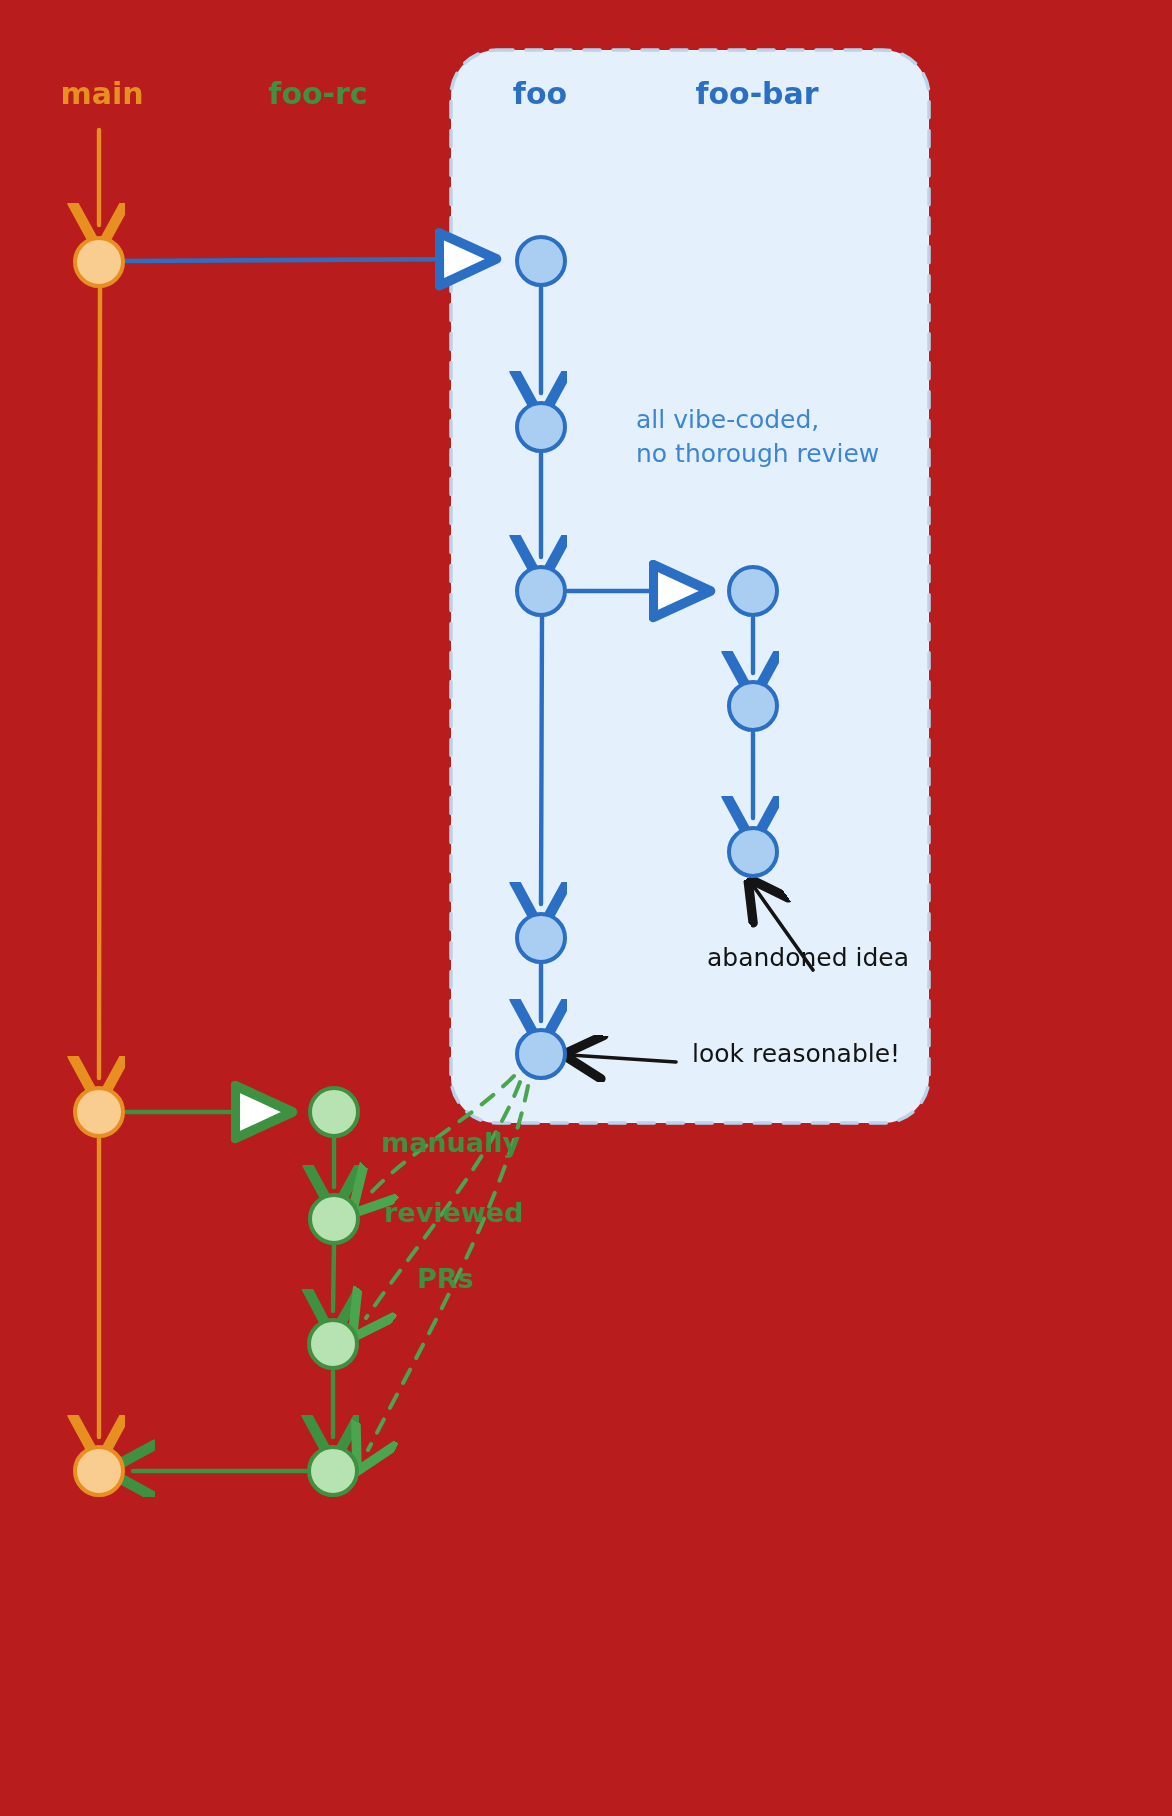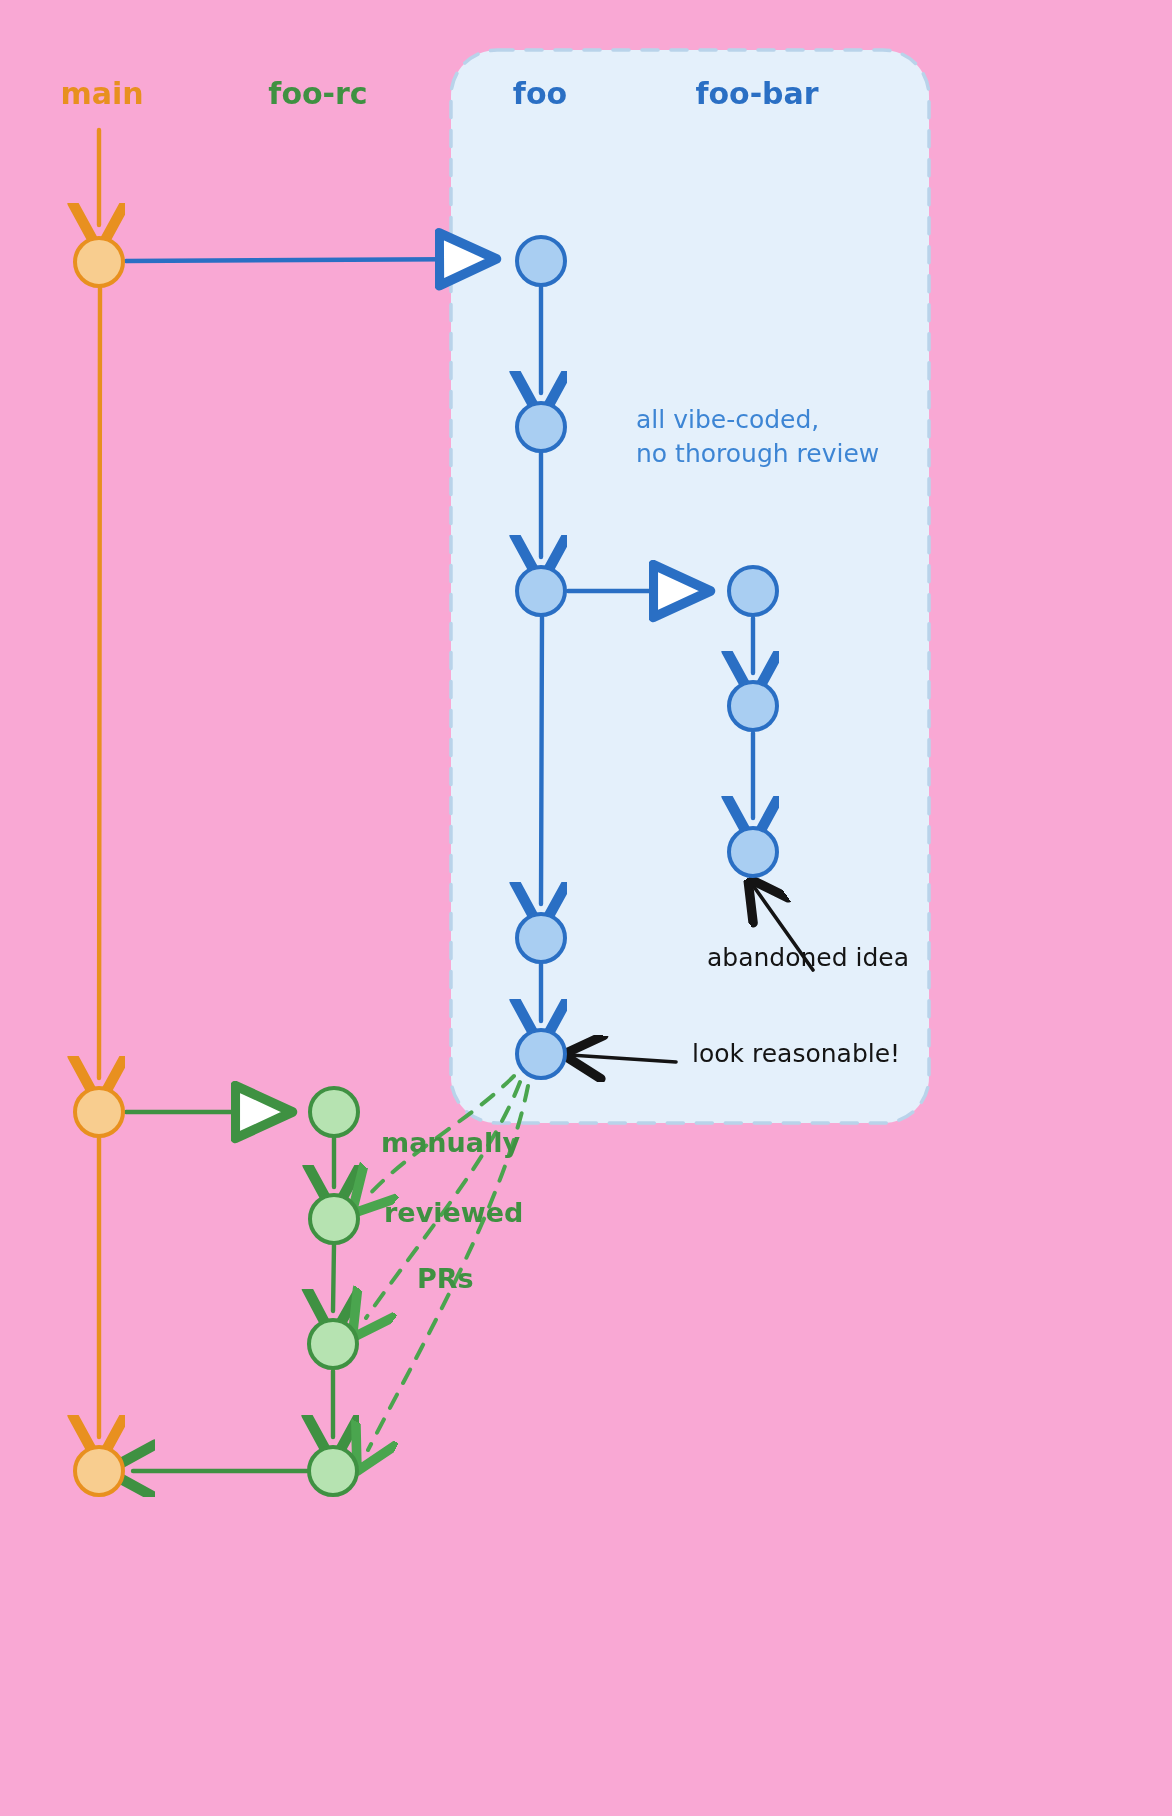--- a/index.html
+++ b/index.html
@@ -1,17 +1,17 @@
 <!DOCTYPE html>
 <html><head>
 <meta charset="utf-8">
 <style>
   html,body{margin:0;padding:0;background:#ffffff;}
   body{width:1172px;height:1816px;overflow:hidden;font-family:"DejaVu Sans",sans-serif;}
-  #stage{position:relative;width:1172px;height:1816px;background:#f9a8d4;}
+  #stage{position:relative;width:1172px;height:1816px;background:#b91c1c;}
   svg.diagram{position:absolute;left:0;top:0;width:1172px;height:1816px;}
   .lbl{font-family:"DejaVu Sans",sans-serif;font-weight:600;}
   .lbl-main{font-size:30px;fill:#e8901f;}
   .lbl-foorc{font-size:30px;fill:#3f9142;}
   .lbl-foo{font-size:30px;fill:#2a6fc4;}
   .ann-blue{font-size:25px;fill:#3d85d4;font-family:"DejaVu Sans",sans-serif;}
   .ann-black{font-size:25px;fill:#141414;font-family:"DejaVu Sans",sans-serif;}
   .ann-green{font-size:27px;fill:#3f9142;font-family:"DejaVu Sans",sans-serif;font-weight:600;}
 </style>
 </head>

